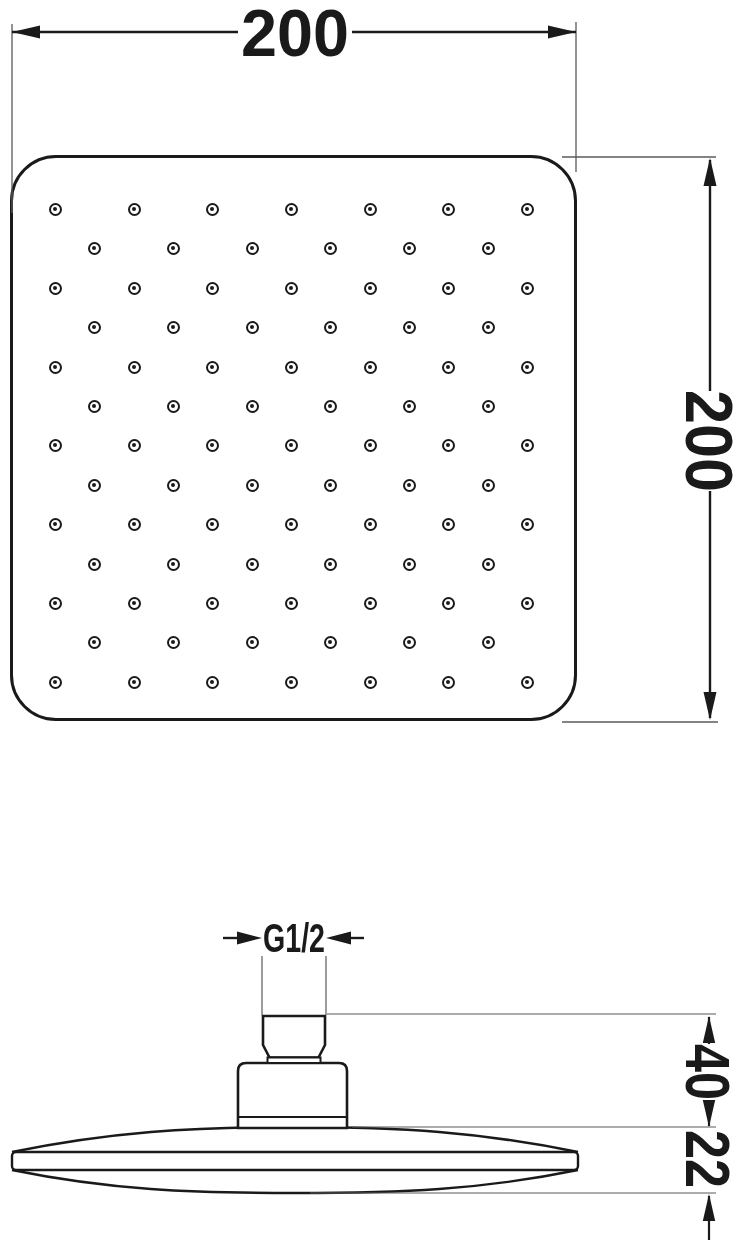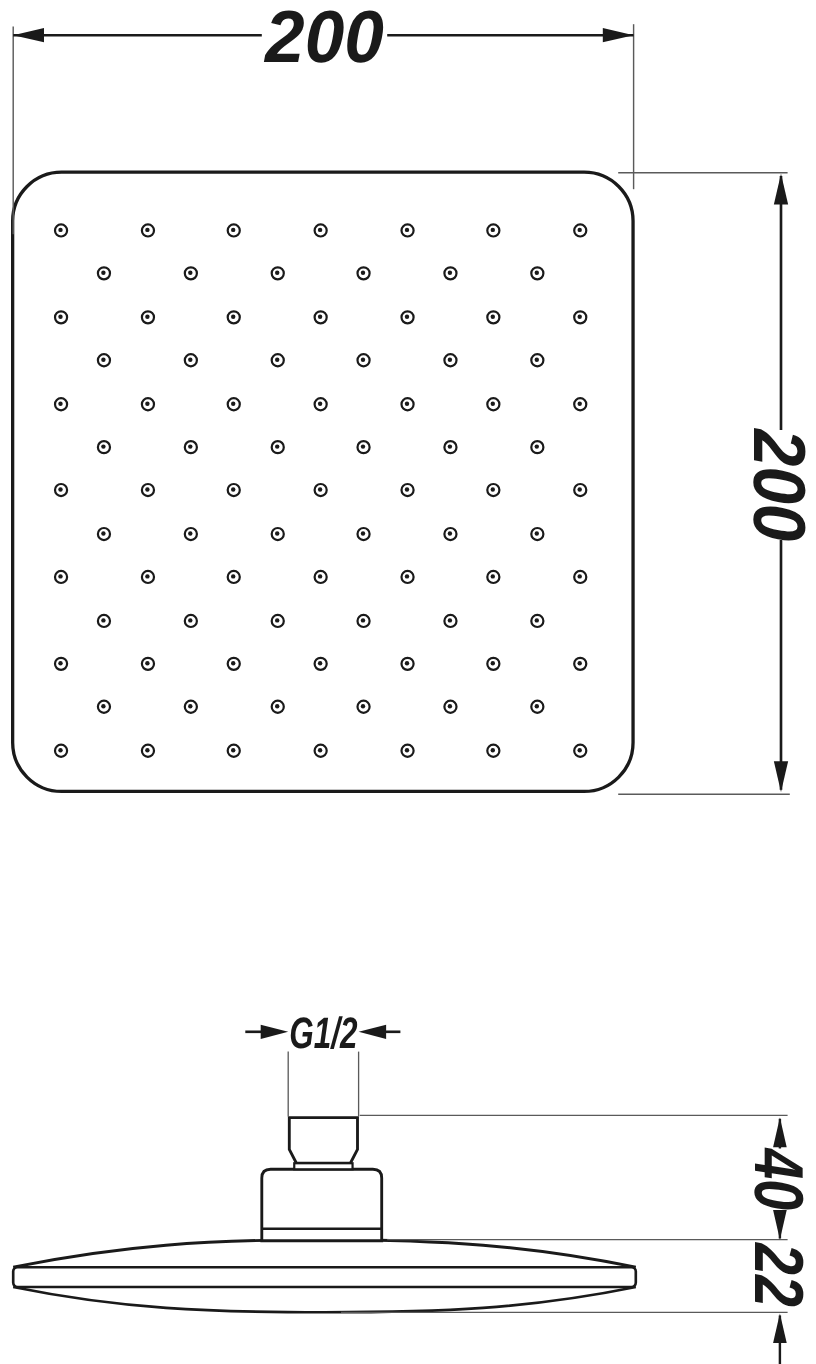--- a/index.html
+++ b/index.html
@@ -7,21 +7,20 @@
     --thin:#5a5a5a;
     --bg:#ffffff;
   }
   html,body{margin:0;padding:0;background:var(--bg);}
   .canvas{
     position:relative;
     width:742px;height:1240px;
     background:var(--bg);
     overflow:hidden;
     font-family:"Liberation Sans",sans-serif;
-    font-style:italic;
   }
   .square{
     position:absolute;
     left:10px;top:155px;
     width:567px;height:566px;
     box-sizing:border-box;
     border:3px solid var(--line);
     border-radius:46px;
     background:var(--bg);
   }

